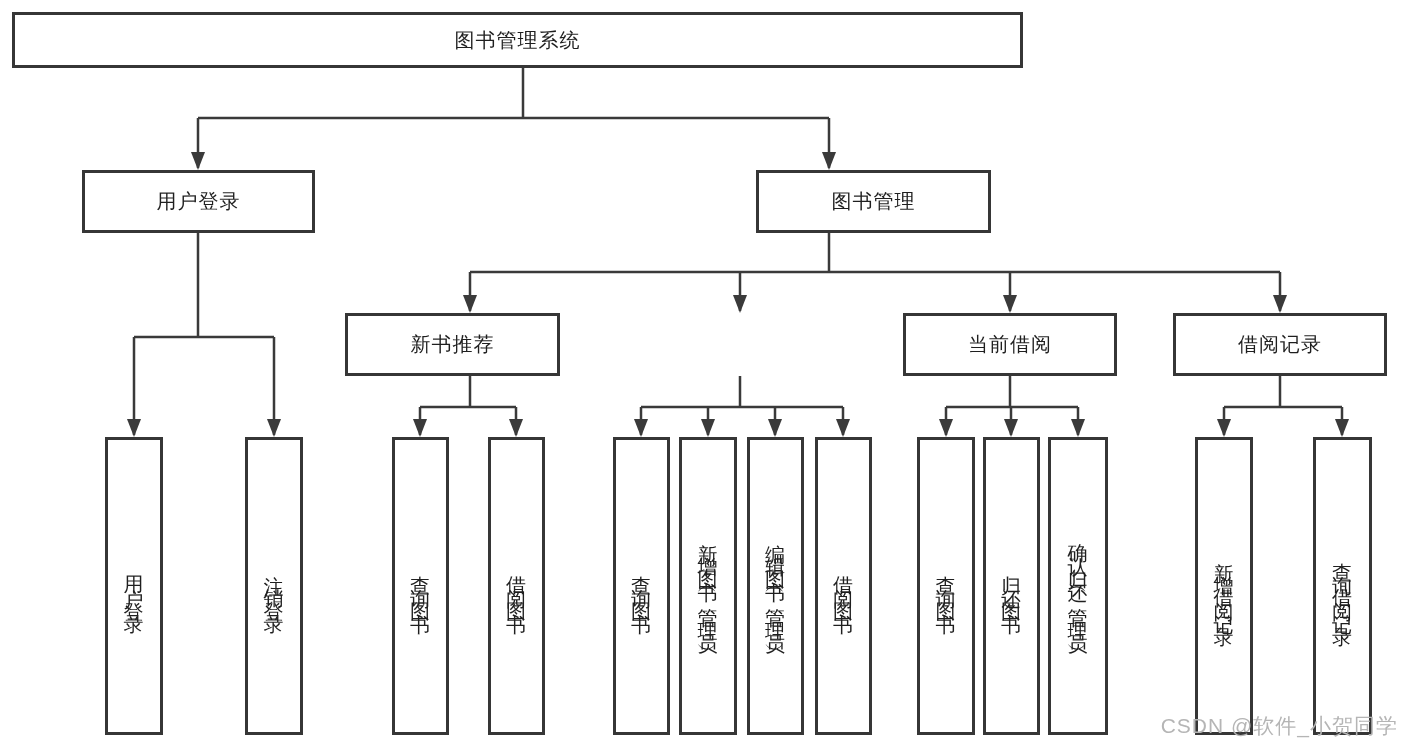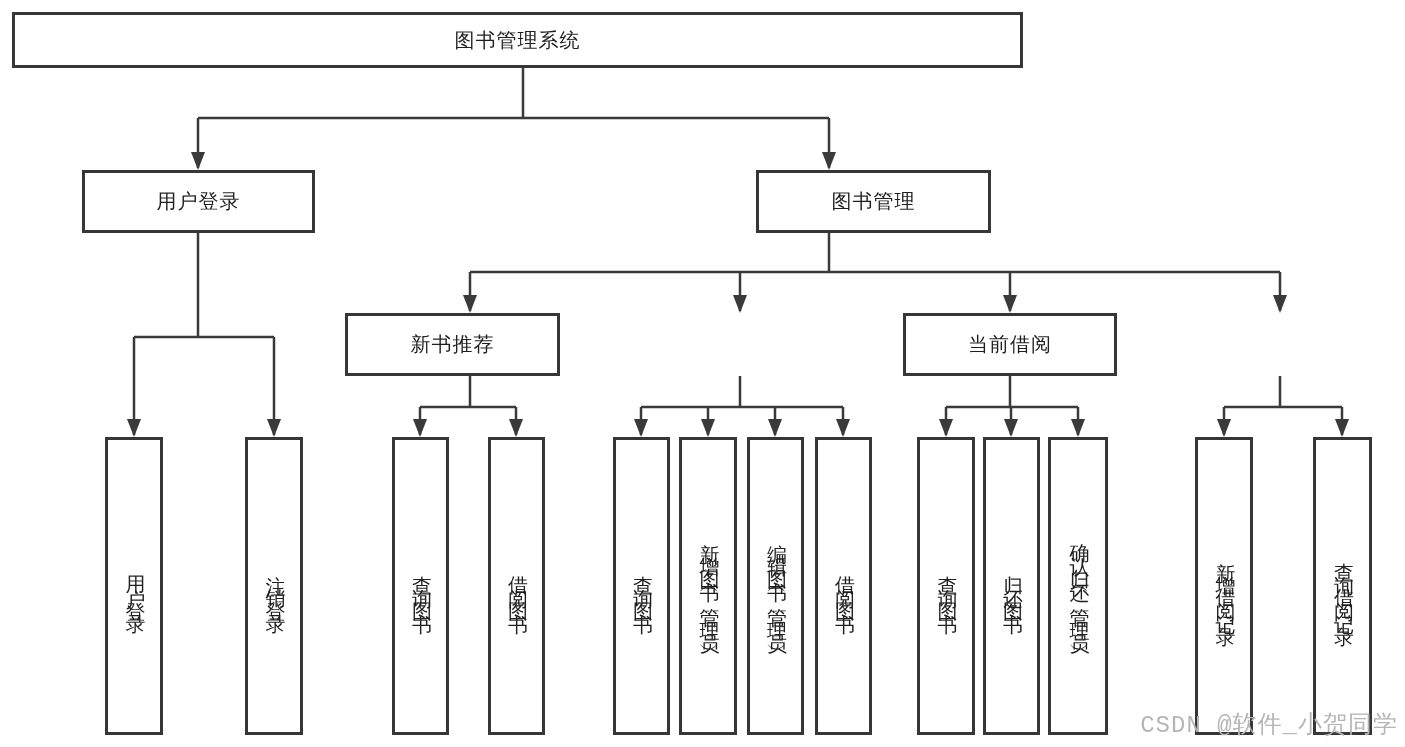--- a/index.html
+++ b/index.html
@@ -1,21 +1,21 @@
 <!DOCTYPE html>
 <html><head>
 <meta charset="utf-8">
 <style>
   html, body { margin: 0; padding: 0; background: #ffffff; }
   #stage {
     position: relative;
     width: 1405px;
     height: 747px;
     background: #ffffff;
-    font-family: Liberation Mono, monospace;
+    font-family: Liberation Sans, sans-serif;
     overflow: hidden;
   }
   #wires { position: absolute; left: 0; top: 0; width: 1405px; height: 747px; }
   .node {
     position: absolute;
     box-sizing: border-box;
     border: 3px solid #363636;
     background: #ffffff;
     display: flex;
     align-items: center;
@@ -34,21 +34,21 @@
     font-size: 20px;
     line-height: 1;
     letter-spacing: 13px;
     white-space: nowrap;
     max-height: 292px;
   }
   .watermark {
     position: absolute;
     right: 7px;
     bottom: 7px;
-    font-size: 24px;
+    font-size: 21px;
     color: #b5b5b5;
     letter-spacing: 1px;
     white-space: nowrap;
     z-index: 10;
   }
 </style>
 </head>
 <body>
 
 <div id="stage">
@@ -103,20 +103,23 @@
   <div class="node" style="left:712px; top:170px; width:235px; height:63px;margin-left:44px;">
     <span class="hlabel">图书管理</span>
   </div>
 
   <div class="node" style="left:345px; top:313px; width:215px; height:63px;align-items:center;">
     <span class="hlabel">新书推荐</span>
   </div>
   <div class="node" style="left:903px; top:313px; width:214px; height:63px;">
     <span class="hlabel">当前借阅</span>
   </div>
+  <div class="node" style="left:1173px; top:313px; width:214px; height:63px;">
+    <span class="hlabel">借阅记录</span>
+  </div>
 
   <div class="node vnode" style="left:105px; top:437px; width:58px; height:298px;">
     <span class="vtext">用户登录</span>
   </div>
   <div class="node vnode" style="left:245px; top:437px; width:58px; height:298px;">
     <span class="vtext">注销登录</span>
   </div>
 
   <div class="node vnode" style="left:392px; top:437px; width:57px; height:298px;">
     <span class="vtext">查询图书</span>

